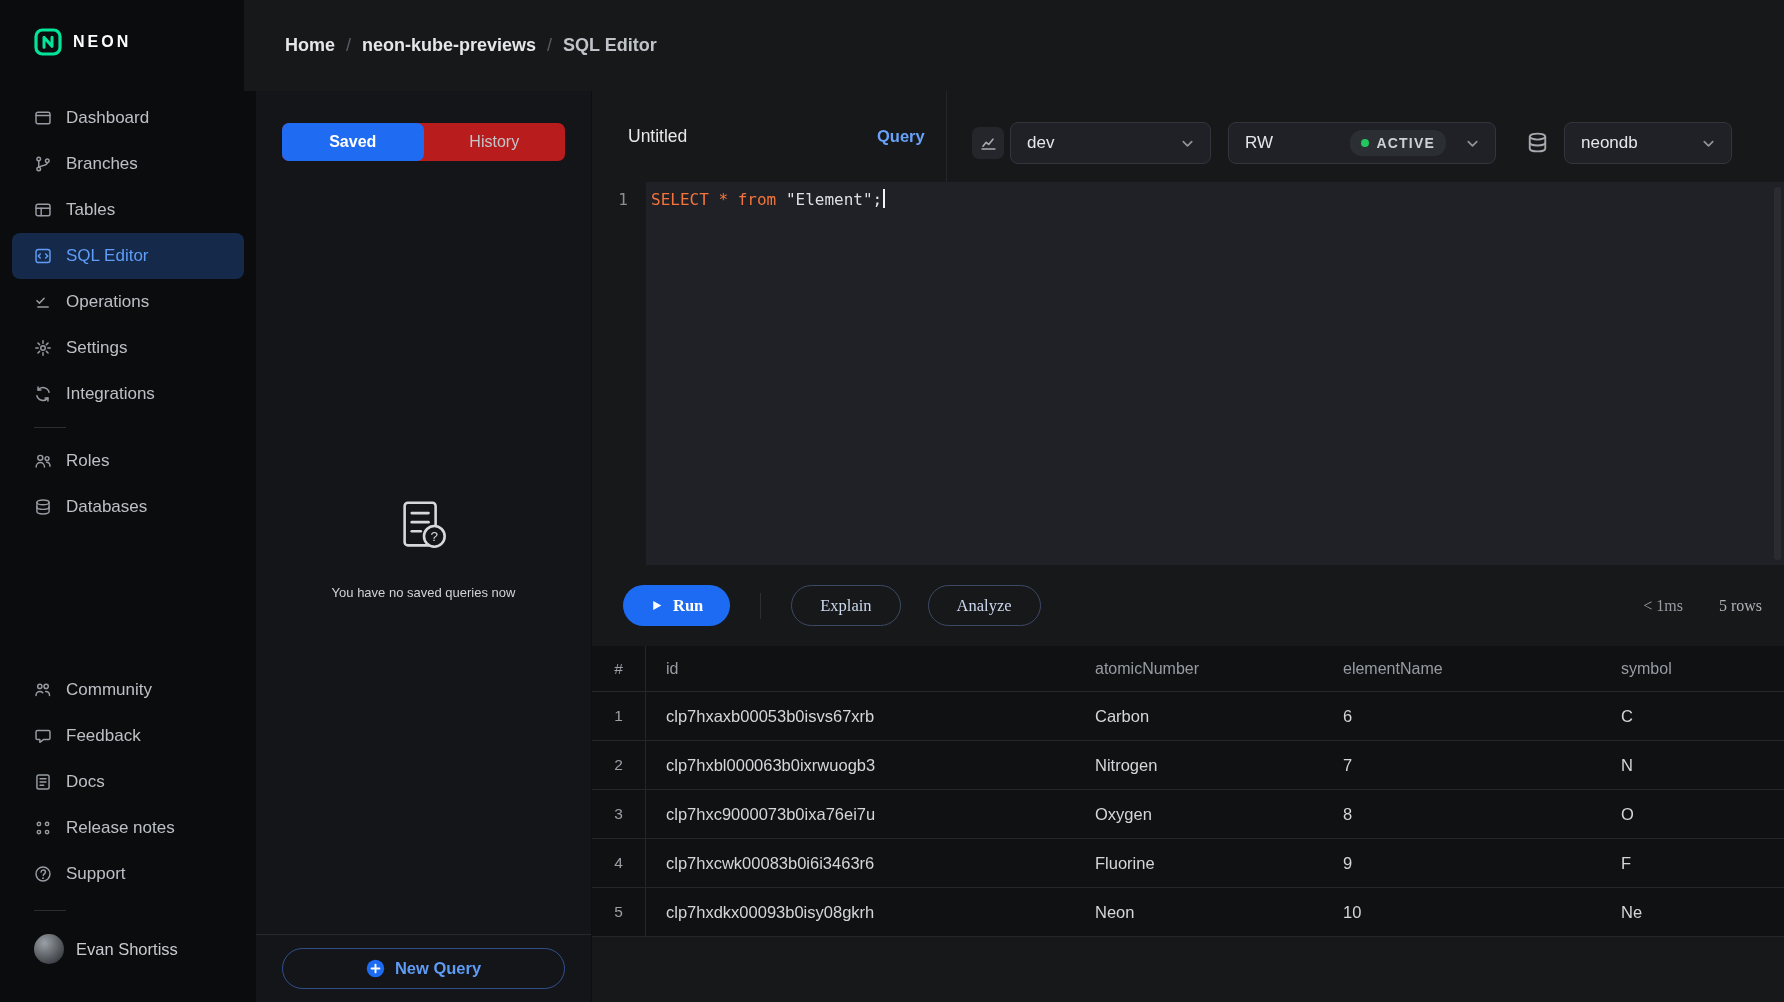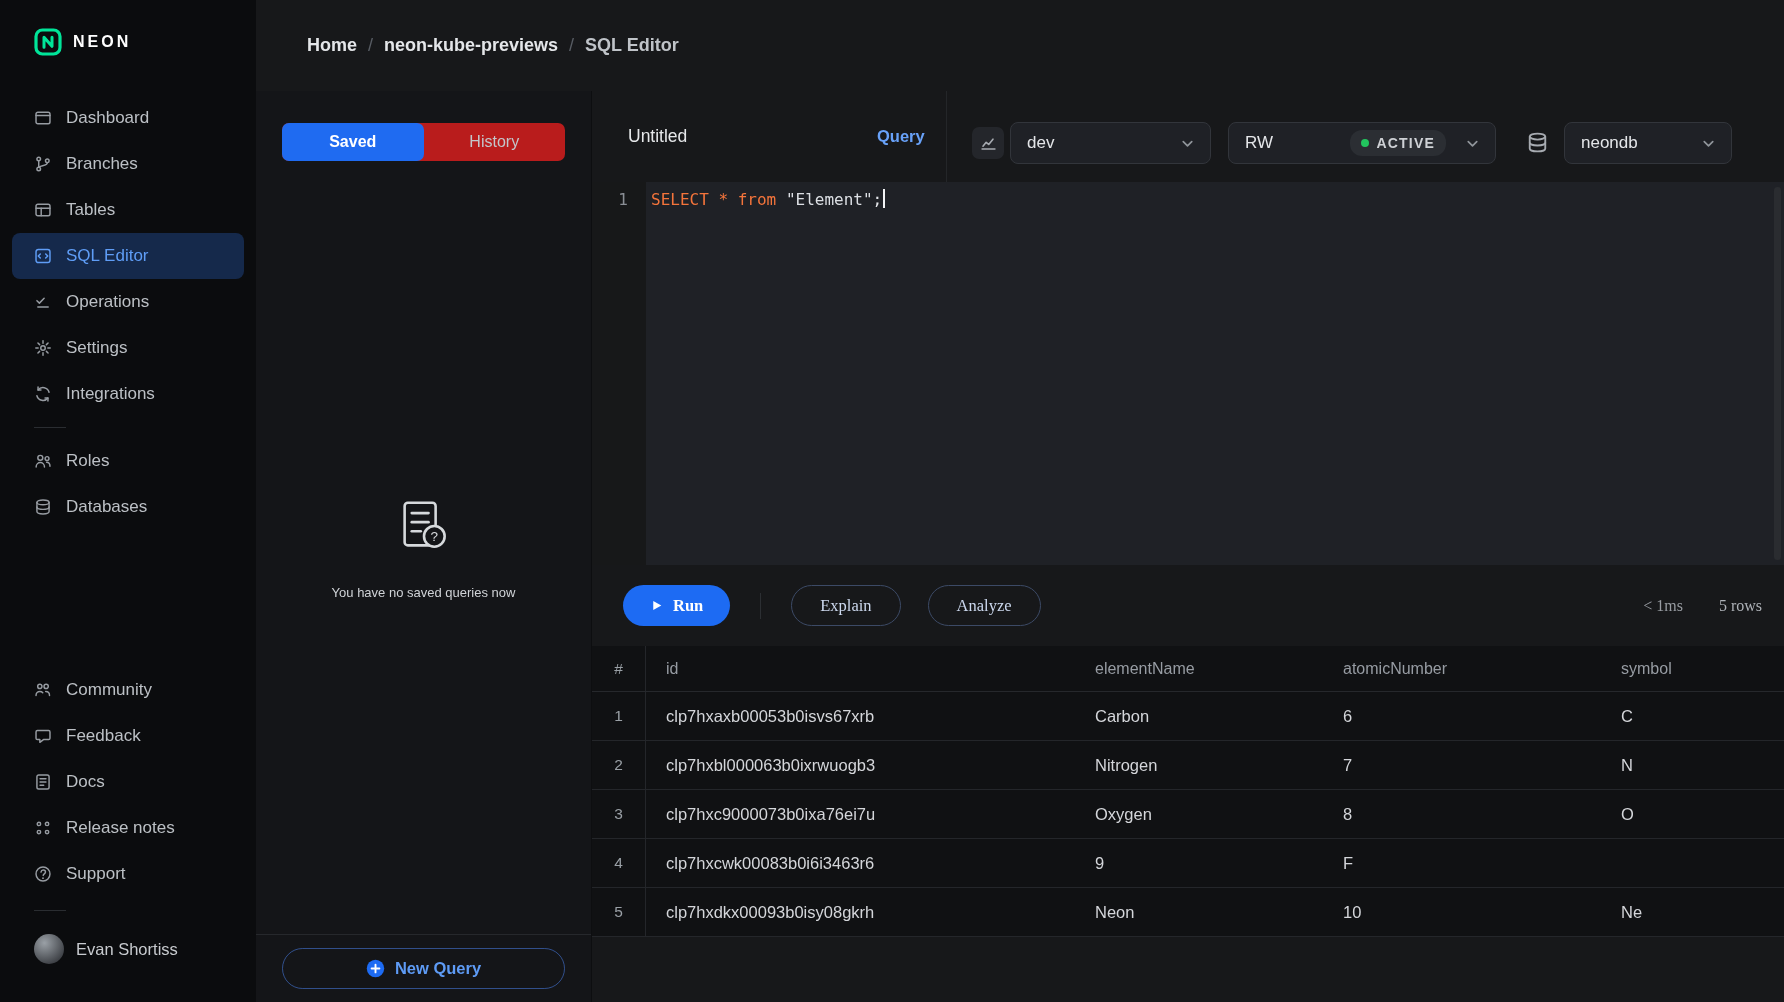--- a/index.html
+++ b/index.html
@@ -21,21 +21,21 @@
   .nav-item.active .nav-icon { color:#5f9df6; }
   .nav-divider { height:1px; width:32px; background:#2a2d31; margin:10px 0 10px 22px; }
   .user-divider { position:absolute; left:34px; top:910px; width:32px; height:1px; background:#2a2d31; }
   .user-row { position:absolute; left:12px; right:12px; top:926px; height:46px; display:flex; align-items:center;
               gap:12px; padding:0 22px; border-radius:8px; cursor:pointer; }
   .avatar { width:30px; height:30px; border-radius:50%;
             background:radial-gradient(circle at 35% 30%, #9aa0a6, #3f4247 75%); flex:none; }
   .user-name { color:#c8cbcf; font-size:16.5px; font-weight:500; }
 
   
-  .topbar { position:absolute; left:266px; top:0; right:0; height:91px; background:#17181a;
+  .topbar { position:absolute; left:244px; top:0; right:0; height:91px; background:#17181a;
             display:flex; align-items:center; padding-left:41px; }
   .breadcrumb { display:flex; align-items:center; gap:11px; font-size:18px; font-weight:600; }
   .crumb { color:#e4e6e9; cursor:pointer; }
   .crumb-sep { color:#585d64; font-weight:400; }
   .crumb-current { color:#bfc3c8; cursor:default; }
 
   
   .queries-panel { position:absolute; left:256px; top:91px; width:336px; bottom:0; background:#141518;
                    border-right:1px solid #0d0e10; }
   .tabs { position:absolute; left:26px; top:32px; width:283px; height:38px; display:flex;
@@ -411,22 +411,22 @@
       <div class="stats">
         <span class="duration">&lt; 1ms</span>
         <span class="row-count">5 rows</span>
       </div>
     </div>
 
     <div class="results" id="results-table">
         <div class="rt-row rt-header">
           <span class="rt-cell num">#</span>
           <span class="rt-cell">id</span>
+          <span class="rt-cell">atomicNumber</span>
           <span class="rt-cell">elementName</span>
-          <span class="rt-cell">atomicNumber</span>
           <span class="rt-cell">symbol</span>
         </div>
         <div class="rt-row">
           <span class="rt-cell num">1</span>
           <span class="rt-cell">clp7hxaxb00053b0isvs67xrb</span>
           <span class="rt-cell">Carbon</span>
           <span class="rt-cell">6</span>
           <span class="rt-cell">C</span>
         </div>
         <div class="rt-row">
@@ -439,20 +439,21 @@
         <div class="rt-row">
           <span class="rt-cell num">3</span>
           <span class="rt-cell">clp7hxc9000073b0ixa76ei7u</span>
           <span class="rt-cell">Oxygen</span>
           <span class="rt-cell">8</span>
           <span class="rt-cell">O</span>
         </div>
         <div class="rt-row">
           <span class="rt-cell num">4</span>
           <span class="rt-cell">clp7hxcwk00083b0i6i3463r6</span>
+          <span class="rt-cell">Fluorine</span>
           <span class="rt-cell">9</span>
           <span class="rt-cell">F</span>
         </div>
         <div class="rt-row">
           <span class="rt-cell num">5</span>
           <span class="rt-cell">clp7hxdkx00093b0isy08gkrh</span>
           <span class="rt-cell">Neon</span>
           <span class="rt-cell">10</span>
           <span class="rt-cell">Ne</span>
         </div>

